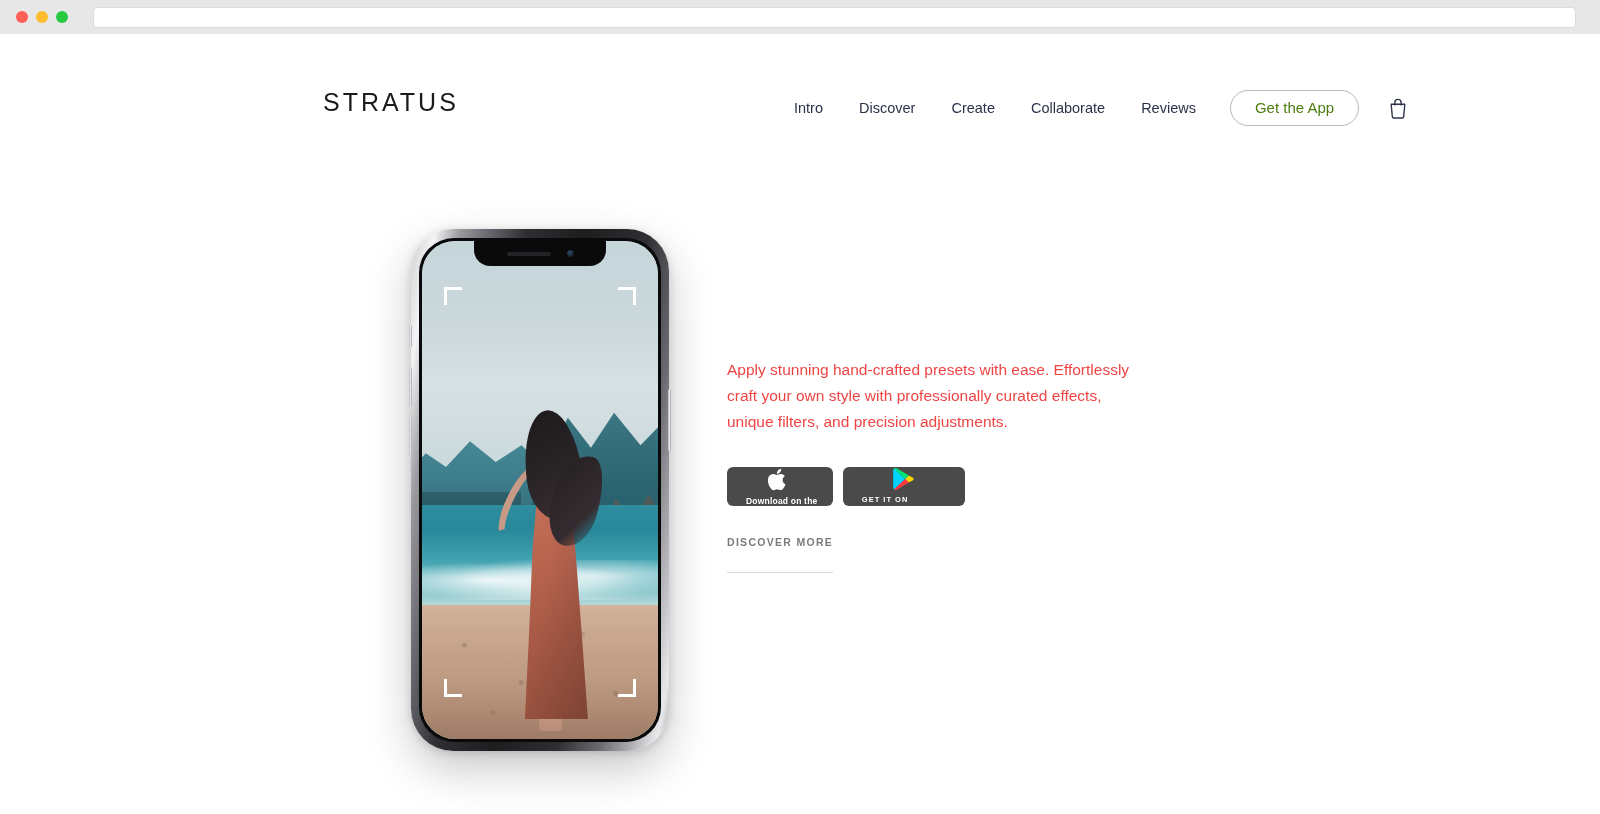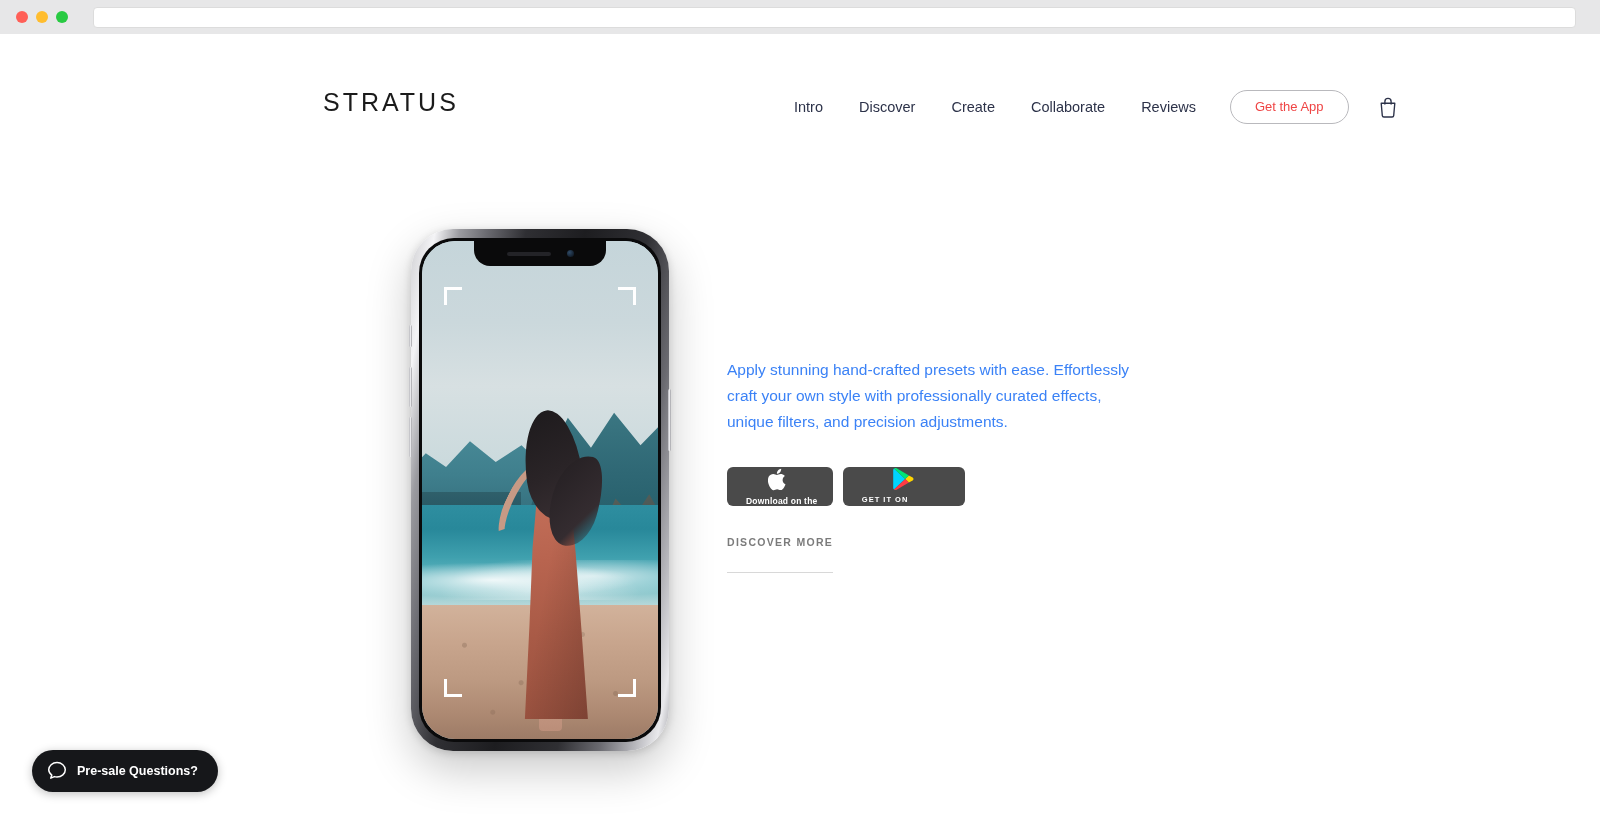--- a/index.html
+++ b/index.html
@@ -107,22 +107,22 @@
     white-space: nowrap;
     line-height: 26px;
   }
   .nav-link:first-child { padding-left: 0; }
 
   .cta-pill {
     margin-left: 16px;
     border: 1px solid #b9b9bd;
     border-radius: 999px;
     padding: 9px 24px 10px;
-    font-size: 13px;
-    color: #ef4444;
+    font-size: 15px;
+    color: #4d7c0f;
     background: transparent;
     white-space: nowrap;
     cursor: pointer;
     font-family: "Liberation Sans", sans-serif;
     line-height: 1;
     text-align: right;
   }
 
   .cart-icon {
     margin-left: 28px;
@@ -323,21 +323,21 @@
     color: #393939;
     letter-spacing: -0.2px;
     line-height: 1.1;
     margin-bottom: 24px;
     white-space: nowrap;
   }
 
   .hero-sub {
     font-size: 15.5px;
     line-height: 26px;
-    color: #3b82f6;
+    color: #ef4444;
     width: 412px;
     margin-bottom: 32px;
   }
 
   .store-badges { display: flex; gap: 10px; align-items: flex-start; }
 
   .badge {
     display: inline-flex;
     align-items: center;
     border-radius: 6px;
@@ -503,23 +503,15 @@
               <span class="badge-big">Google Play</span>
             </span>
           </a>
 
         </div>
 
         <a class="discover-link" href="#">DISCOVER MORE</a>
       </div>
     </div>
 
-    <div class="help-widget">
-      <span class="help-icon">
-        <svg width="22" height="22" viewBox="0 0 22 22" fill="none" aria-hidden="true">
-          <path d="M11 2.6c4.6 0 8.3 3.2 8.3 7.2s-3.7 7.2-8.3 7.2c-.9 0-1.8-.1-2.6-.4l-3.6 1.5 1-3A6.9 6.9 0 0 1 2.7 9.8C2.7 5.8 6.4 2.6 11 2.6Z" stroke="#ffffff" stroke-width="1.5" stroke-linejoin="round" fill="none"></path>
-        </svg>
-      </span>
-      <span class="help-text">Pre-sale Questions?</span>
-    </div>
 
   </div>
 </div>
 
 </body></html>

